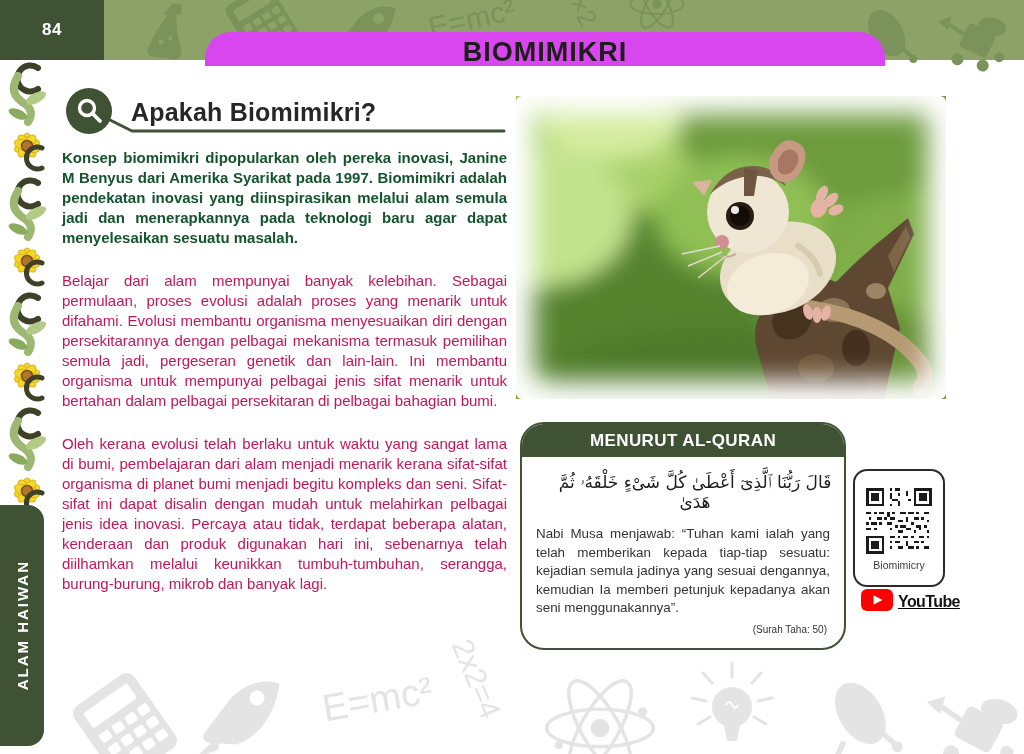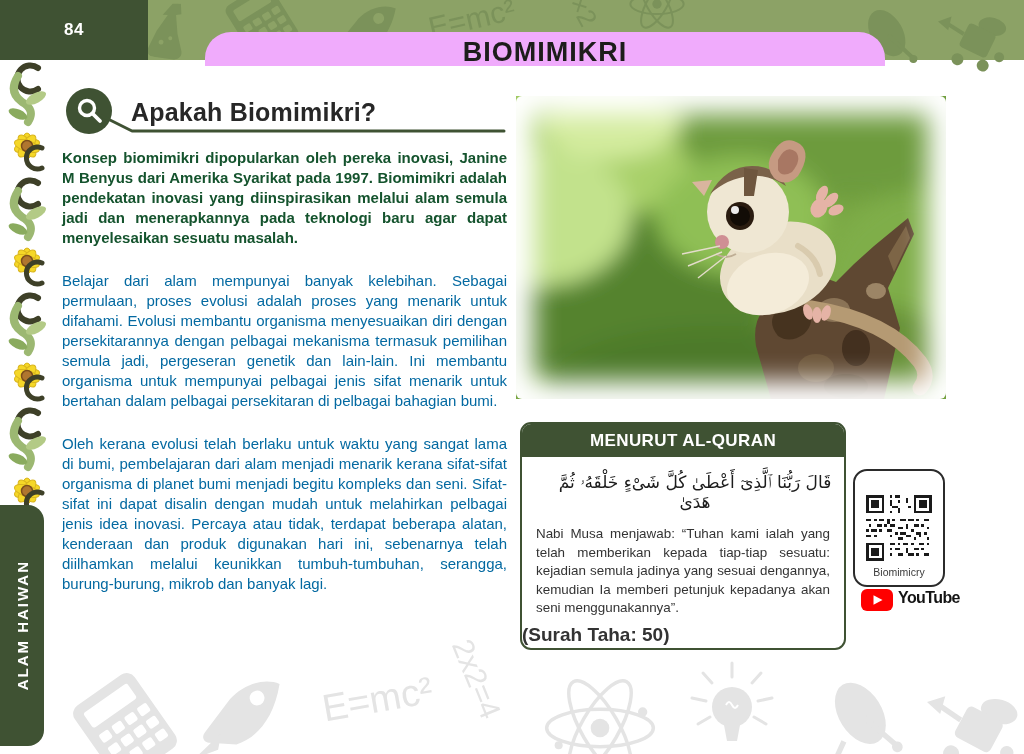--- a/index.html
+++ b/index.html
@@ -6,27 +6,27 @@
   html,body { background:#9a9a9a; }
   .page{
     position:relative; width:1024px; height:754px; margin:0 auto;
     background:#ffffff; overflow:hidden;
     font-family:"Liberation Sans", sans-serif;
   }
   
   .top-band{ position:absolute; left:0; top:0; width:1024px; height:60px; background:#8ca266; }
   .top-band .doodle{ position:absolute; color:#7b925a; }
   .corner-box{
-    position:absolute; left:0; top:0; width:148px; height:60px; background:#3f5233;
+    position:absolute; left:0; top:0; width:104px; height:60px; background:#3f5233;
     display:flex; align-items:center; justify-content:center;
     color:#fff; font-weight:bold; font-size:17px; letter-spacing:.5px;
   }
   .title-banner{
     position:absolute; left:205px; top:32px; width:680px; height:34px;
-    background:#f0abfc; border-radius:26px 26px 0 0;
+    background:#d946ef; border-radius:26px 26px 0 0;
     display:flex; align-items:flex-end; justify-content:center;
   }
   .title-banner h1{
     font-size:27px; font-weight:bold; color:#1d1d1b; letter-spacing:1px; line-height:1;
     padding-bottom:0px;
   }
   
   .floral-strip{
     position:absolute; left:8px; top:62px; width:40px; height:444px; overflow:hidden;
   }
@@ -45,55 +45,55 @@
     background:#3f5233; display:flex; align-items:center; justify-content:center;
   }
   .section-heading{
     position:absolute; left:131px; top:98px; font-size:25px; font-weight:bold; color:#272727;
     letter-spacing:.2px;
   }
   .heading-rule{ position:absolute; left:98px; top:112px; }
   
   .body-col{ position:absolute; left:62px; top:148px; width:445px; }
   .body-col p{
-    font-size:15px; line-height:20px; color:#0369a1; text-align:justify; margin-bottom:23px;
+    font-size:15px; line-height:20px; color:#be185d; text-align:justify; margin-bottom:23px;
   }
   .body-col p.lead{ font-weight:bold; color:#14532d; }
   
   .photo-wrap{ position:absolute; left:516px; top:96px; width:430px; height:303px; }
   .photo-feather{
     position:absolute; inset:0; border-radius:6px; pointer-events:none;
     box-shadow: inset 0 0 26px 18px #ffffff;
   }
   
   .quote-box{
     position:absolute; left:520px; top:422px; width:326px; height:228px;
-    background:#fff; border:2px solid #3f5233; border-radius:11px; overflow:hidden;
+    background:#fff; border:2px solid #3f5233; border-radius:24px; overflow:hidden;
   }
   .quote-header{
     height:33px; background:#3f5233; display:flex; align-items:center; justify-content:center;
     color:#fff; font-weight:bold; font-size:17px; letter-spacing:.4px;
   }
   .arabic{
     margin-top:15px; padding:0 12px; text-align:center; direction:rtl;
     font-family:"DejaVu Sans", sans-serif; font-size:17px; color:#1c1c1c;margin-left:24px;
   }
   .translation{
     margin-top:13px; padding:0 14px; font-size:13.4px; line-height:18.6px;
     color:#333; text-align:justify;
   }
-  .reference{ margin-top:6px; padding-right:17px; font-size:19px; color:#333;font-weight:bold; }
+  .reference{ margin-top:6px; padding-right:17px; text-align:right; font-size:10px; color:#333; }
   
   .qr-card{
     position:absolute; left:853px; top:469px; width:92px; height:118px;
     border:2px solid #2b2b2b; border-radius:14px; background:#fff;
-    display:flex; flex-direction:column; align-items:center; padding-top:24px;
+    display:flex; flex-direction:column; align-items:center; padding-top:17px;
   }
   .qr-caption{ margin-top:5px; font-size:10.5px; color:#3a3a3a; }
-  .youtube{ position:absolute; left:861px; top:589px; display:flex; align-items:flex-start; gap:5px; }
+  .youtube{ position:absolute; left:861px; top:589px; display:flex; align-items:flex-end; gap:5px;text-decoration:underline; }
   .youtube .wordmark{ font-size:16px; font-weight:bold; color:#141414; letter-spacing:-0.6px; }
   
   .doodle-gray{ position:absolute; color:#e4e4e4; }
   .doodle-text{ font-weight:400; white-space:nowrap; }
 </style>
 </head>
 <body>
 
 <div class="page">
 

